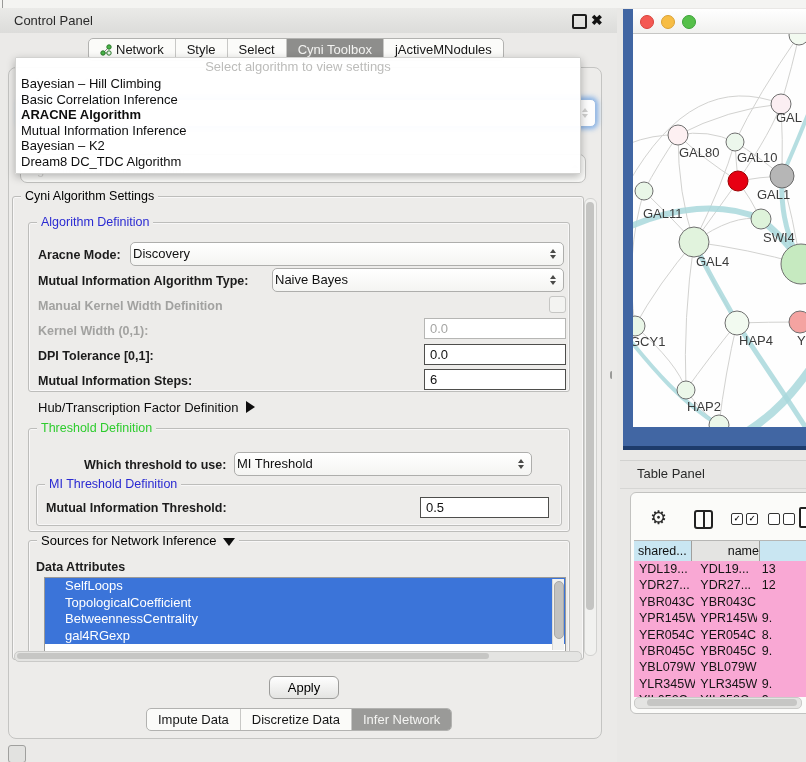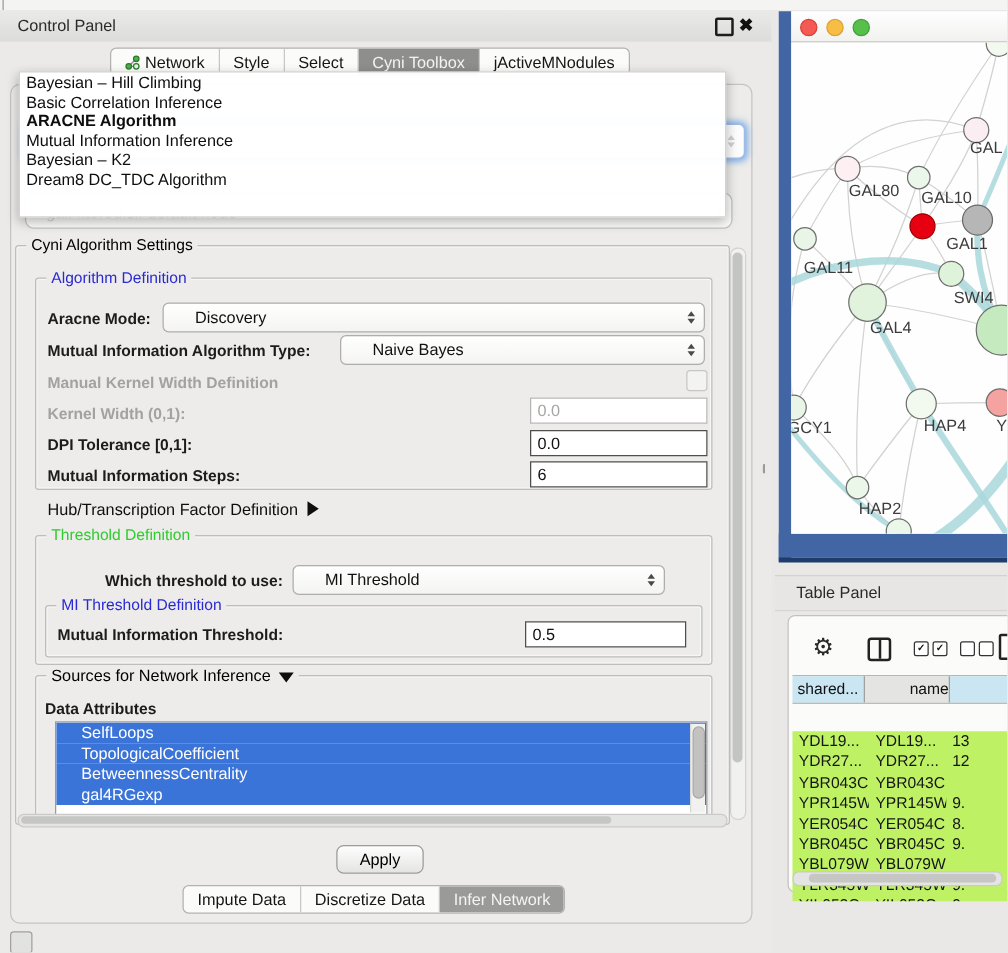--- a/index.html
+++ b/index.html
@@ -46,21 +46,21 @@
   .algo-item.bold{font-weight:bold;}
 
   
   .group{position:absolute;border:1px solid #bdbdbb;border-radius:3px;box-shadow:inset 0 0 0 1px rgba(255,255,255,0.6);}
   .gtitle{position:absolute;top:-8px;left:8px;background:#edecea;padding:0 4px;font-size:12.5px;white-space:nowrap;}
   .gtitle.blue{color:#2a2ad2;}
   .gtitle.green{color:#2ecc2e;}
   .lbl{position:absolute;font-size:12.5px;font-weight:bold;color:#1c1c1c;white-space:nowrap;}
   .lbl.dis{color:#a2a2a0;}
   .combo{position:absolute;background:linear-gradient(#ffffff,#f4f4f2);border:1px solid #aeaeac;border-radius:5px;
-         font-size:13px;color:#111;box-sizing:border-box;padding-left:25px;cursor:pointer;}
+         font-size:13px;color:#111;box-sizing:border-box;padding-left:2px;cursor:pointer;}
   .combo .val{line-height:22px;}
   .updown{position:absolute;right:7px;top:50%;transform:translateY(-50%);display:flex;flex-direction:column;gap:2px;}
   .updown i{display:block;width:0;height:0;border-left:3.5px solid transparent;border-right:3.5px solid transparent;}
   .updown .up{border-bottom:4px solid #4a4a48;}
   .updown .dn{border-top:4px solid #4a4a48;}
   .updown.faint .up{border-bottom-color:rgba(74,74,72,0.25);}
   .updown.faint .dn{border-top-color:rgba(74,74,72,0.25);}
   .tfield{position:absolute;background:#fff;border:1px solid #4e4e4c;font-size:13px;color:#111;
           box-sizing:border-box;padding:0 5px;line-height:19px;}
   .tfield.dis{border-color:#b6b6b4;color:#a6a6a4;}
@@ -111,21 +111,21 @@
   #tp-colicon i{position:absolute;left:50%;top:0;width:2px;height:15px;background:#222;transform:translateX(-1px);}
   .cbpair{position:absolute;display:flex;gap:3px;cursor:pointer;}
   .cbpair b{display:block;width:10px;height:10px;border:1.5px solid #333;border-radius:2px;background:#fff;
             font-size:8px;line-height:10px;text-align:center;font-weight:bold;color:#111;}
   #tp-docicon{left:799px;top:507px;width:13px;height:17px;border:2px solid #222;border-radius:2px;background:#fff;cursor:pointer;}
 
   #tp-table-head{left:634px;top:540px;width:172px;height:21px;display:flex;border-bottom:1px solid #a6a6a4;
                  border-top:1px solid #b6b6b4;}
   .th{font-size:12.5px;color:#111;text-align:center;line-height:21px;border-right:1px solid #a0a09e;
       box-sizing:border-box;cursor:pointer;}
-  #tp-rows{left:634px;top:561px;width:172px;height:136px;overflow:hidden;background:#bef264;margin-top:24px;}
+  #tp-rows{left:634px;top:561px;width:172px;height:136px;overflow:hidden;background:#f9a8d4;}
   .tr{display:flex;height:16.4px;line-height:16.4px;}
   .td{font-size:12.5px;color:#151515;box-sizing:border-box;padding-left:5px;overflow:hidden;white-space:nowrap;}
 </style>
 </head>
 <body>
 
 <div id="screen">
 
   <div class="abs" id="top-strip"></div>
   <div class="abs" id="top-strip-line"></div>
@@ -172,20 +172,21 @@
   </div>
   <div class="abs" id="ghost-combo2">
     <span>galFiltered.sif default node</span>
     <span class="updown faint">
         <i class="up"></i>
         <i class="dn"></i>
       </span>
   </div>
 
   <div class="abs" id="algo-dropdown">
+    <div id="algo-hint">Select algorithm to view settings</div>
     <div id="algo-items">
         <div class="algo-item">Bayesian – Hill Climbing</div>
         <div class="algo-item">Basic Correlation Inference</div>
         <div class="algo-item bold">ARACNE Algorithm</div>
         <div class="algo-item">Mutual Information Inference</div>
         <div class="algo-item">Bayesian – K2</div>
         <div class="algo-item">Dream8 DC_TDC Algorithm</div>
       </div>
   </div>
 

